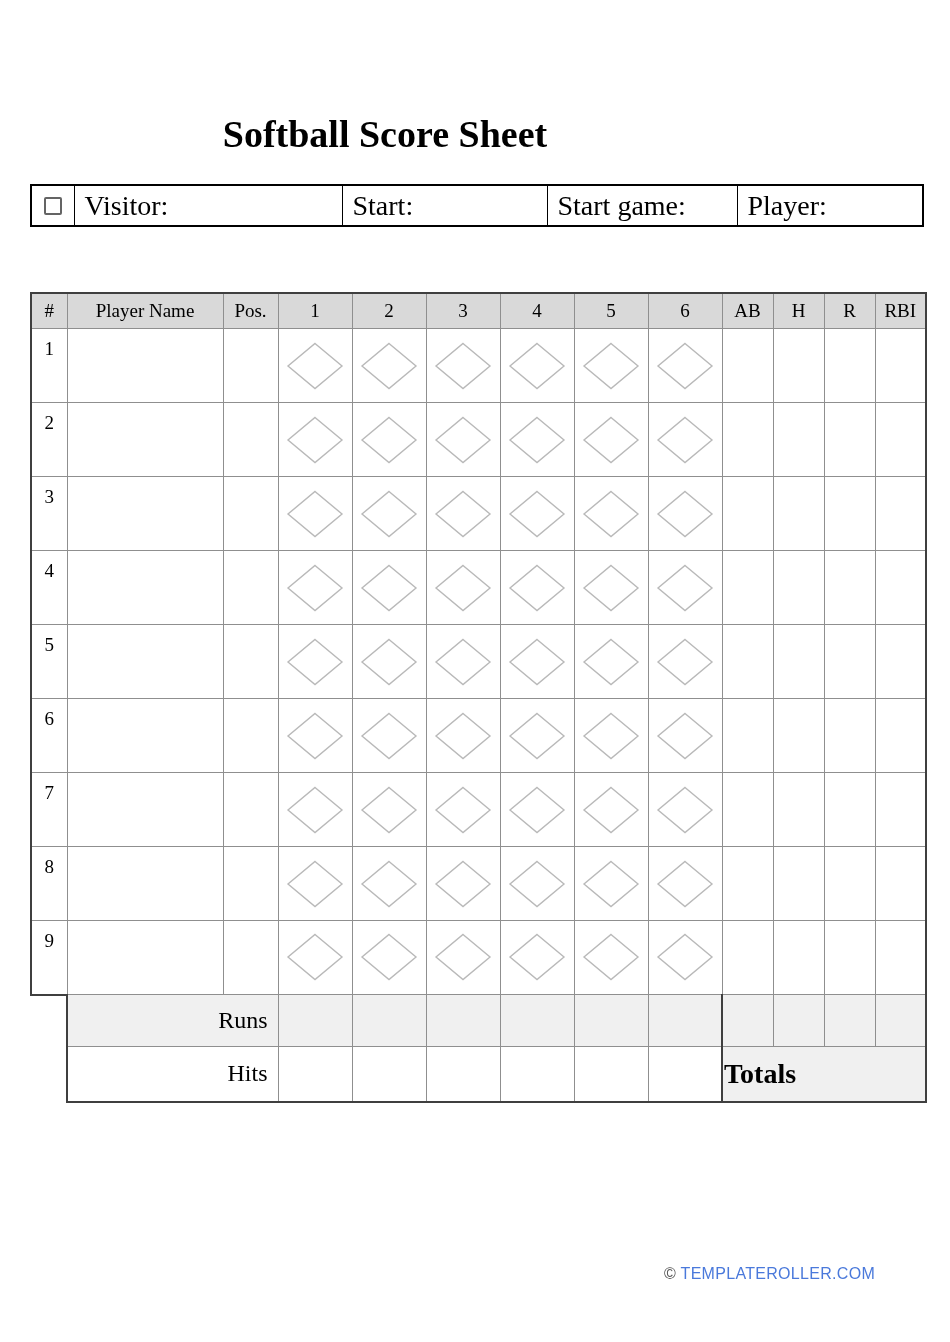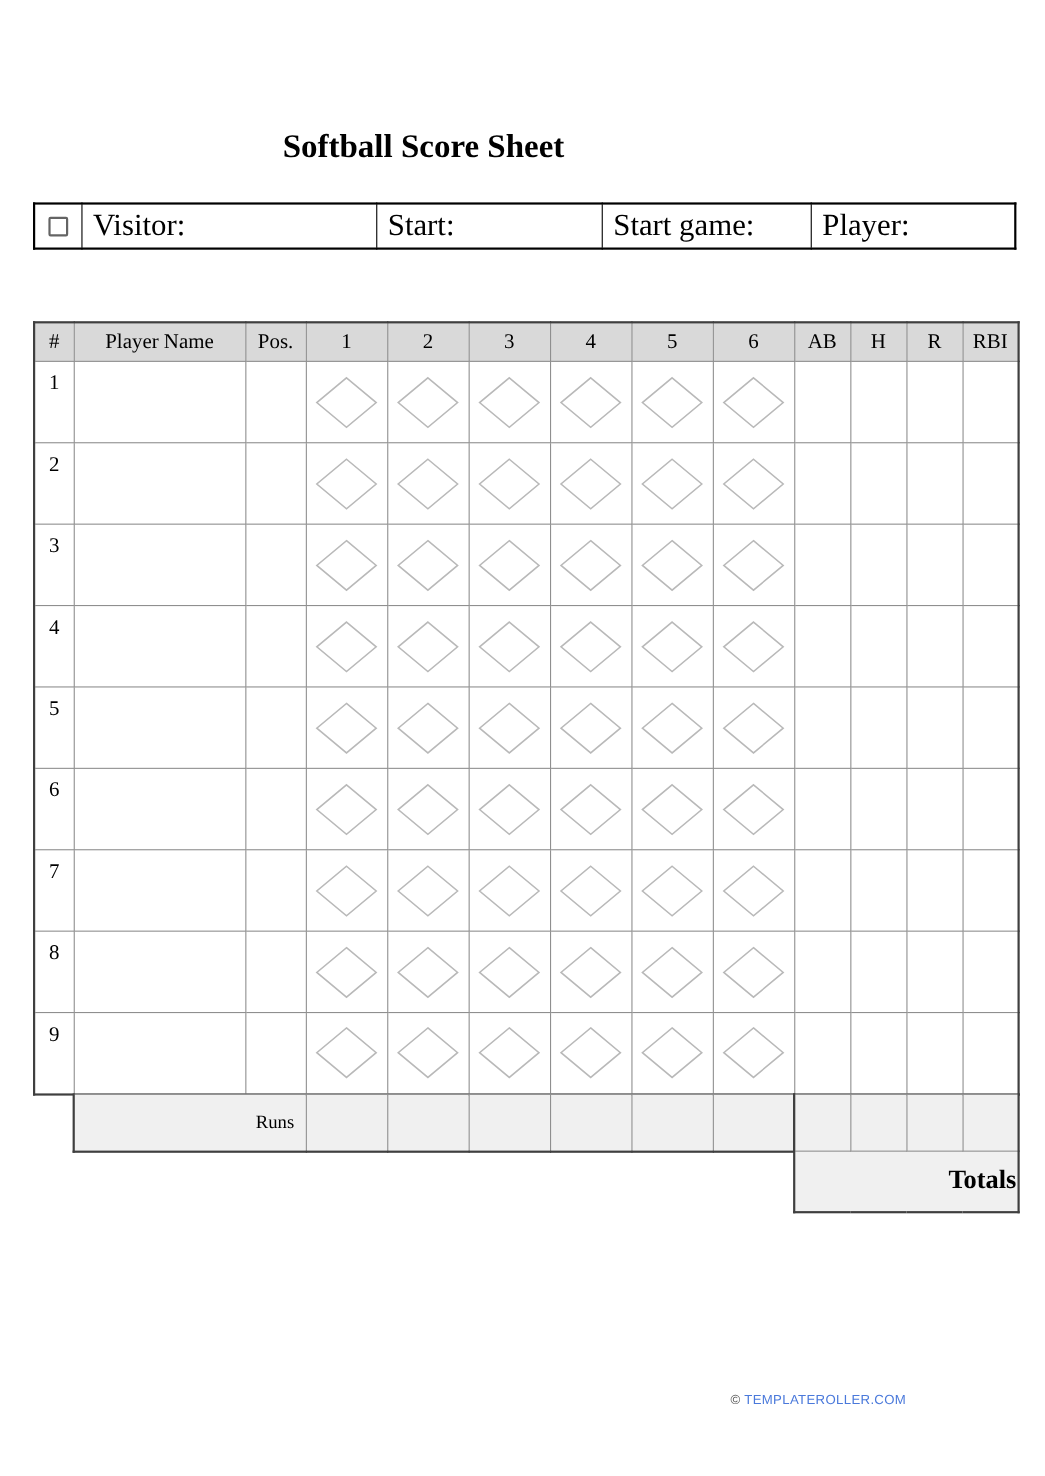--- a/index.html
+++ b/index.html
@@ -5,21 +5,21 @@
   html,body { margin:0; padding:0; }
   body {
     width:950px; height:1342px; position:relative;
     background:#ffffff; color:#000;
     font-family:"Liberation Serif", serif;
   }
 
   
   .title {
     position:absolute; top:112px; left:0; width:770px;
-    text-align:center; font-size:30px; font-weight:bold; line-height:44px;
+    text-align:center; font-size:38px; font-weight:bold; line-height:44px;
   }
 
   
   .info-table {
     position:absolute; left:30px; top:184px;
     border-collapse:collapse; table-layout:fixed;
     border:2px solid #000;
   }
   .info-table td {
     border:1.5px solid #000; height:39px;
@@ -49,40 +49,40 @@
   .diamond { display:block; margin:0 auto; width:58px; height:48px; }
   .diamond polygon { fill:none; stroke:#b9b9b9; stroke-width:1.4; }
 
   
   .summary-table {
     position:absolute; left:66px; top:994px;
     border-collapse:collapse; table-layout:fixed;
     border:2px solid #3f3f3f; border-top:none;
   }
   .summary-table td { border:1px solid #8f8f8f; }
-  .slabel { text-align:right; padding-right:10px; font-size:17px; vertical-align:middle; }
+  .slabel { text-align:right; padding-right:10px; font-size:24px; vertical-align:middle; }
   .srow-a { height:52px; }
   .srow-b { height:55px; }
   .gray td { background:#f0f0f0; }
 
   
   .totals-block {
     position:absolute; left:721px; top:994px;
     border-collapse:collapse; table-layout:fixed;
     border:2px solid #3f3f3f; border-top:none;
   }
   .totals-block td { border:1px solid #8f8f8f; background:#f0f0f0; }
   .trow1 { height:52px; }
   .trow2 { height:55px; }
-  .totals { text-align:right; font-weight:bold; font-size:24px; vertical-align:middle; }
+  .totals { text-align:left; font-weight:bold; font-size:28px; vertical-align:middle; }
 
   
   .footer {
     position:absolute; top:1265px; left:664px;
-    font-family:"Liberation Sans", sans-serif; font-size:12px; letter-spacing:0.3px;
+    font-family:"Liberation Sans", sans-serif; font-size:16px; letter-spacing:0.3px;
   }
   .copy { color:#555555; }
   .flink { color:#4a79db; text-decoration:none; }
 </style>
 </head>
 <body>
 
 <div class="title">Softball Score Sheet</div>
 
 <table class="info-table">
@@ -514,20 +514,29 @@
   <tbody>
       <tr class="srow-a gray">
     <td class="slabel">Runs</td>
     <td></td>
     <td></td>
     <td></td>
     <td></td>
     <td></td>
     <td></td>
   </tr>
+  <tr class="srow-b">
+    <td class="slabel">Hits</td>
+    <td></td>
+    <td></td>
+    <td></td>
+    <td></td>
+    <td></td>
+    <td></td>
+  </tr>
 </tbody>
   </table>
 
 <table class="totals-block">
   <colgroup>
     <col style="width:51px">
       <col style="width:51px">
       <col style="width:51px">
       <col style="width:51px">
   </colgroup>

